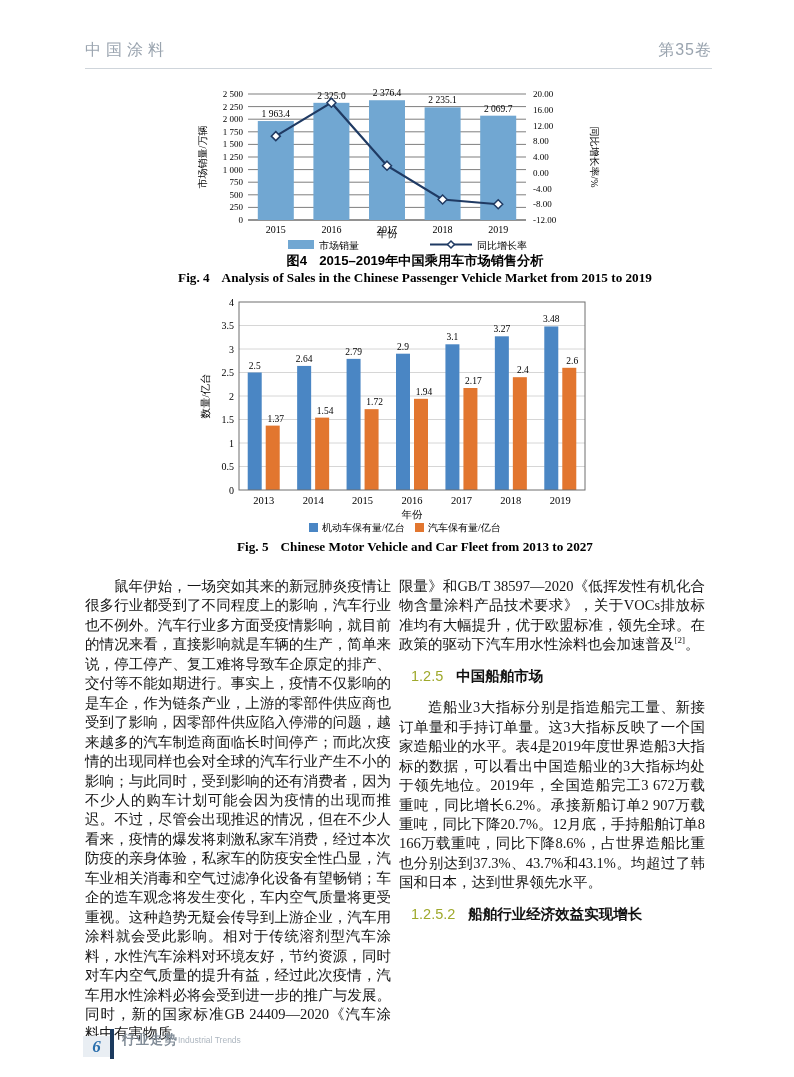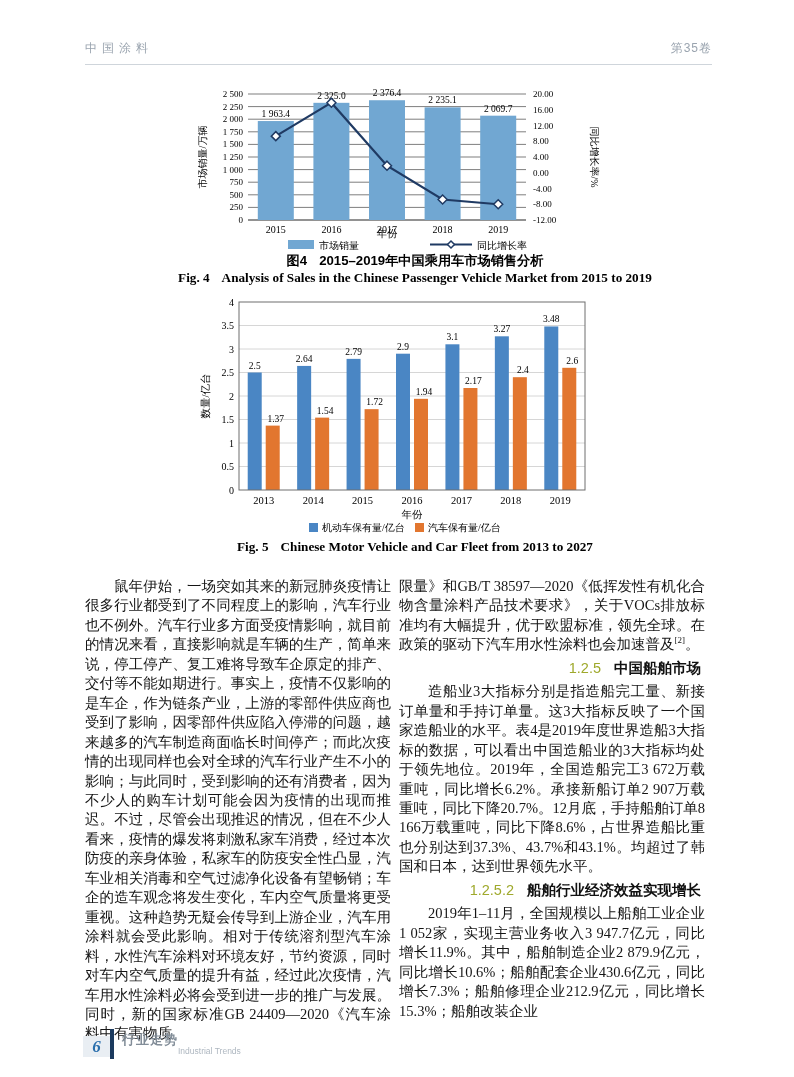--- a/index.html
+++ b/index.html
@@ -1,21 +1,21 @@
 <!DOCTYPE html>
 <html><head>
 <meta charset="utf-8">
 <style>
   html,body{margin:0;padding:0;background:#ffffff;}
   .page{position:relative;width:794px;height:1077px;background:#fff;overflow:hidden;
         font-family:"Liberation Serif","DejaVu Serif",serif;color:#1c1c1c;}
 
   
   .hdr{position:absolute;top:40px;left:85px;width:627px;display:flex;justify-content:space-between;
-       font-family:"Liberation Sans","DejaVu Sans",sans-serif;font-size:12px;color:#9aa4af;
+       font-family:"Liberation Sans","DejaVu Sans",sans-serif;font-size:16px;color:#9aa4af;
        padding-bottom:7px;border-bottom:1px solid #cfd5db;}
   .hdr .journal{letter-spacing:5px;}
   .hdr .vol{letter-spacing:1px;}
 
   
   .fig{position:absolute;left:0;width:794px;display:flex;flex-direction:column;align-items:center;}
   .fig4{top:80px;}
   .fig5{top:294px;}
   .fig svg{display:block;}
   .cap{font-size:13.2px;font-weight:bold;line-height:16px;text-align:center;color:#000;padding-left:36px;}
@@ -23,33 +23,33 @@
   .cap-en{font-family:"Liberation Serif","DejaVu Serif",serif;margin-top:1px;}
   .cap .cap-label{margin-right:12px;}
 
   
   .columns{position:absolute;top:577px;left:85px;width:628px;display:flex;gap:8px;}
   .col{width:306px;}
   .body-p{margin:0;font-size:14.5px;line-height:19.45px;text-align:justify;
           font-family:"Liberation Serif","DejaVu Serif",serif;color:#151515;}
   .indent{text-indent:2em;}
   sup.cite{font-size:9px;line-height:0;}
-  .sec-heading{margin:4px;font-size:14.5px;line-height:19.45px;
-               font-family:"Liberation Sans","DejaVu Sans",sans-serif;text-align:right;}
+  .sec-heading{margin:12px;font-size:14.5px;line-height:19.45px;
+               font-family:"Liberation Sans","DejaVu Sans",sans-serif;}
   .sec-num{color:#9fa92c;margin-right:13px;}
   .sec-title{font-weight:bold;color:#111;}
 
   
   .footer{position:absolute;top:1029px;left:83px;display:flex;align-items:flex-start;}
   .pg-box{width:27px;height:21px;margin-top:7px;background:#e9eef3;display:flex;align-items:center;justify-content:center;}
   .pg-num{font-family:"Liberation Serif",serif;font-style:italic;font-weight:bold;font-size:17px;color:#2a6fad;}
   .ftr-bar{width:4px;height:30px;background:#1b3a5e;margin:0 8px 0 0;}
   .ftr-text{display:flex;flex-direction:row;margin-top:2px;}
   .ftr-cn{font-family:"Liberation Sans","DejaVu Sans",sans-serif;font-weight:bold;font-size:13px;color:#828d98;letter-spacing:1px;}
-  .ftr-en{font-family:"Liberation Sans","DejaVu Sans",sans-serif;font-size:8.5px;color:#aeb7c0;margin-top:15px;}
+  .ftr-en{font-family:"Liberation Sans","DejaVu Sans",sans-serif;font-size:8.5px;color:#aeb7c0;margin-top:4px;}
 </style>
 </head>
 <body>
 
 <div class="page">
 
   <div class="hdr">
     <span class="journal">中国涂料</span>
     <span class="vol">第35卷</span>
   </div>
@@ -193,21 +193,20 @@
 
   <div class="columns">
     <div class="col">
       <p class="body-p indent">鼠年伊始，一场突如其来的新冠肺炎疫情让很多行业都受到了不同程度上的影响，汽车行业也不例外。汽车行业多方面受疫情影响，就目前的情况来看，直接影响就是车辆的生产，简单来说，停工停产、复工难将导致车企原定的排产、交付等不能如期进行。事实上，疫情不仅影响的是车企，作为链条产业，上游的零部件供应商也受到了影响，因零部件供应陷入停滞的问题，越来越多的汽车制造商面临长时间停产；而此次疫情的出现同样也会对全球的汽车行业产生不小的影响；与此同时，受到影响的还有消费者，因为不少人的购车计划可能会因为疫情的出现而推迟。不过，尽管会出现推迟的情况，但在不少人看来，疫情的爆发将刺激私家车消费，经过本次防疫的亲身体验，私家车的防疫安全性凸显，汽车业相关消毒和空气过滤净化设备有望畅销；车企的造车观念将发生变化，车内空气质量将更受重视。这种趋势无疑会传导到上游企业，汽车用涂料就会受此影响。相对于传统溶剂型汽车涂料，水性汽车涂料对环境友好，节约资源，同时对车内空气质量的提升有益，经过此次疫情，汽车用水性涂料必将会受到进一步的推广与发展。同时，新的国家标准GB 24409—2020《汽车涂料中有害物质</p>
     </div>
     <div class="col">
       <p class="body-p"><span>限量》和GB/T 38597—2020《低挥发性有机化合物含量涂料产品技术要求》，关于VOCs排放标准均有大幅提升，优于欧盟标准，领先全球。在政策的驱动下汽车用水性涂料也会加速普及</span><sup class="cite">[2]</sup><span>。</span></p>
       <p class="sec-heading"><span class="sec-num">1.2.5</span><span class="sec-title">中国船舶市场</span></p>
       <p class="body-p indent">造船业3大指标分别是指造船完工量、新接订单量和手持订单量。这3大指标反映了一个国家造船业的水平。表4是2019年度世界造船3大指标的数据，可以看出中国造船业的3大指标均处于领先地位。2019年，全国造船完工3 672万载重吨，同比增长6.2%。承接新船订单2 907万载重吨，同比下降20.7%。12月底，手持船舶订单8 166万载重吨，同比下降8.6%，占世界造船比重也分别达到37.3%、43.7%和43.1%。均超过了韩国和日本，达到世界领先水平。</p>
       <p class="sec-heading"><span class="sec-num">1.2.5.2</span><span class="sec-title">船舶行业经济效益实现增长</span></p>
-      <p class="body-p indent">2019年1–11月，全国规模以上船舶工业企业1 052家，实现主营业务收入3 947.7亿元，同比增长11.9%。其中，船舶制造企业2 879.9亿元，同比增长10.6%；船舶配套企业430.6亿元，同比增长7.3%；船舶修理企业212.9亿元，同比增长15.3%；船舶改装企业</p>
     </div>
   </div>
 
   <div class="footer">
     <div class="pg-box">
       <span class="pg-num">6</span>
     </div>
     <div class="ftr-bar"></div>
     <div class="ftr-text">
       <span class="ftr-cn">行业走势</span>

